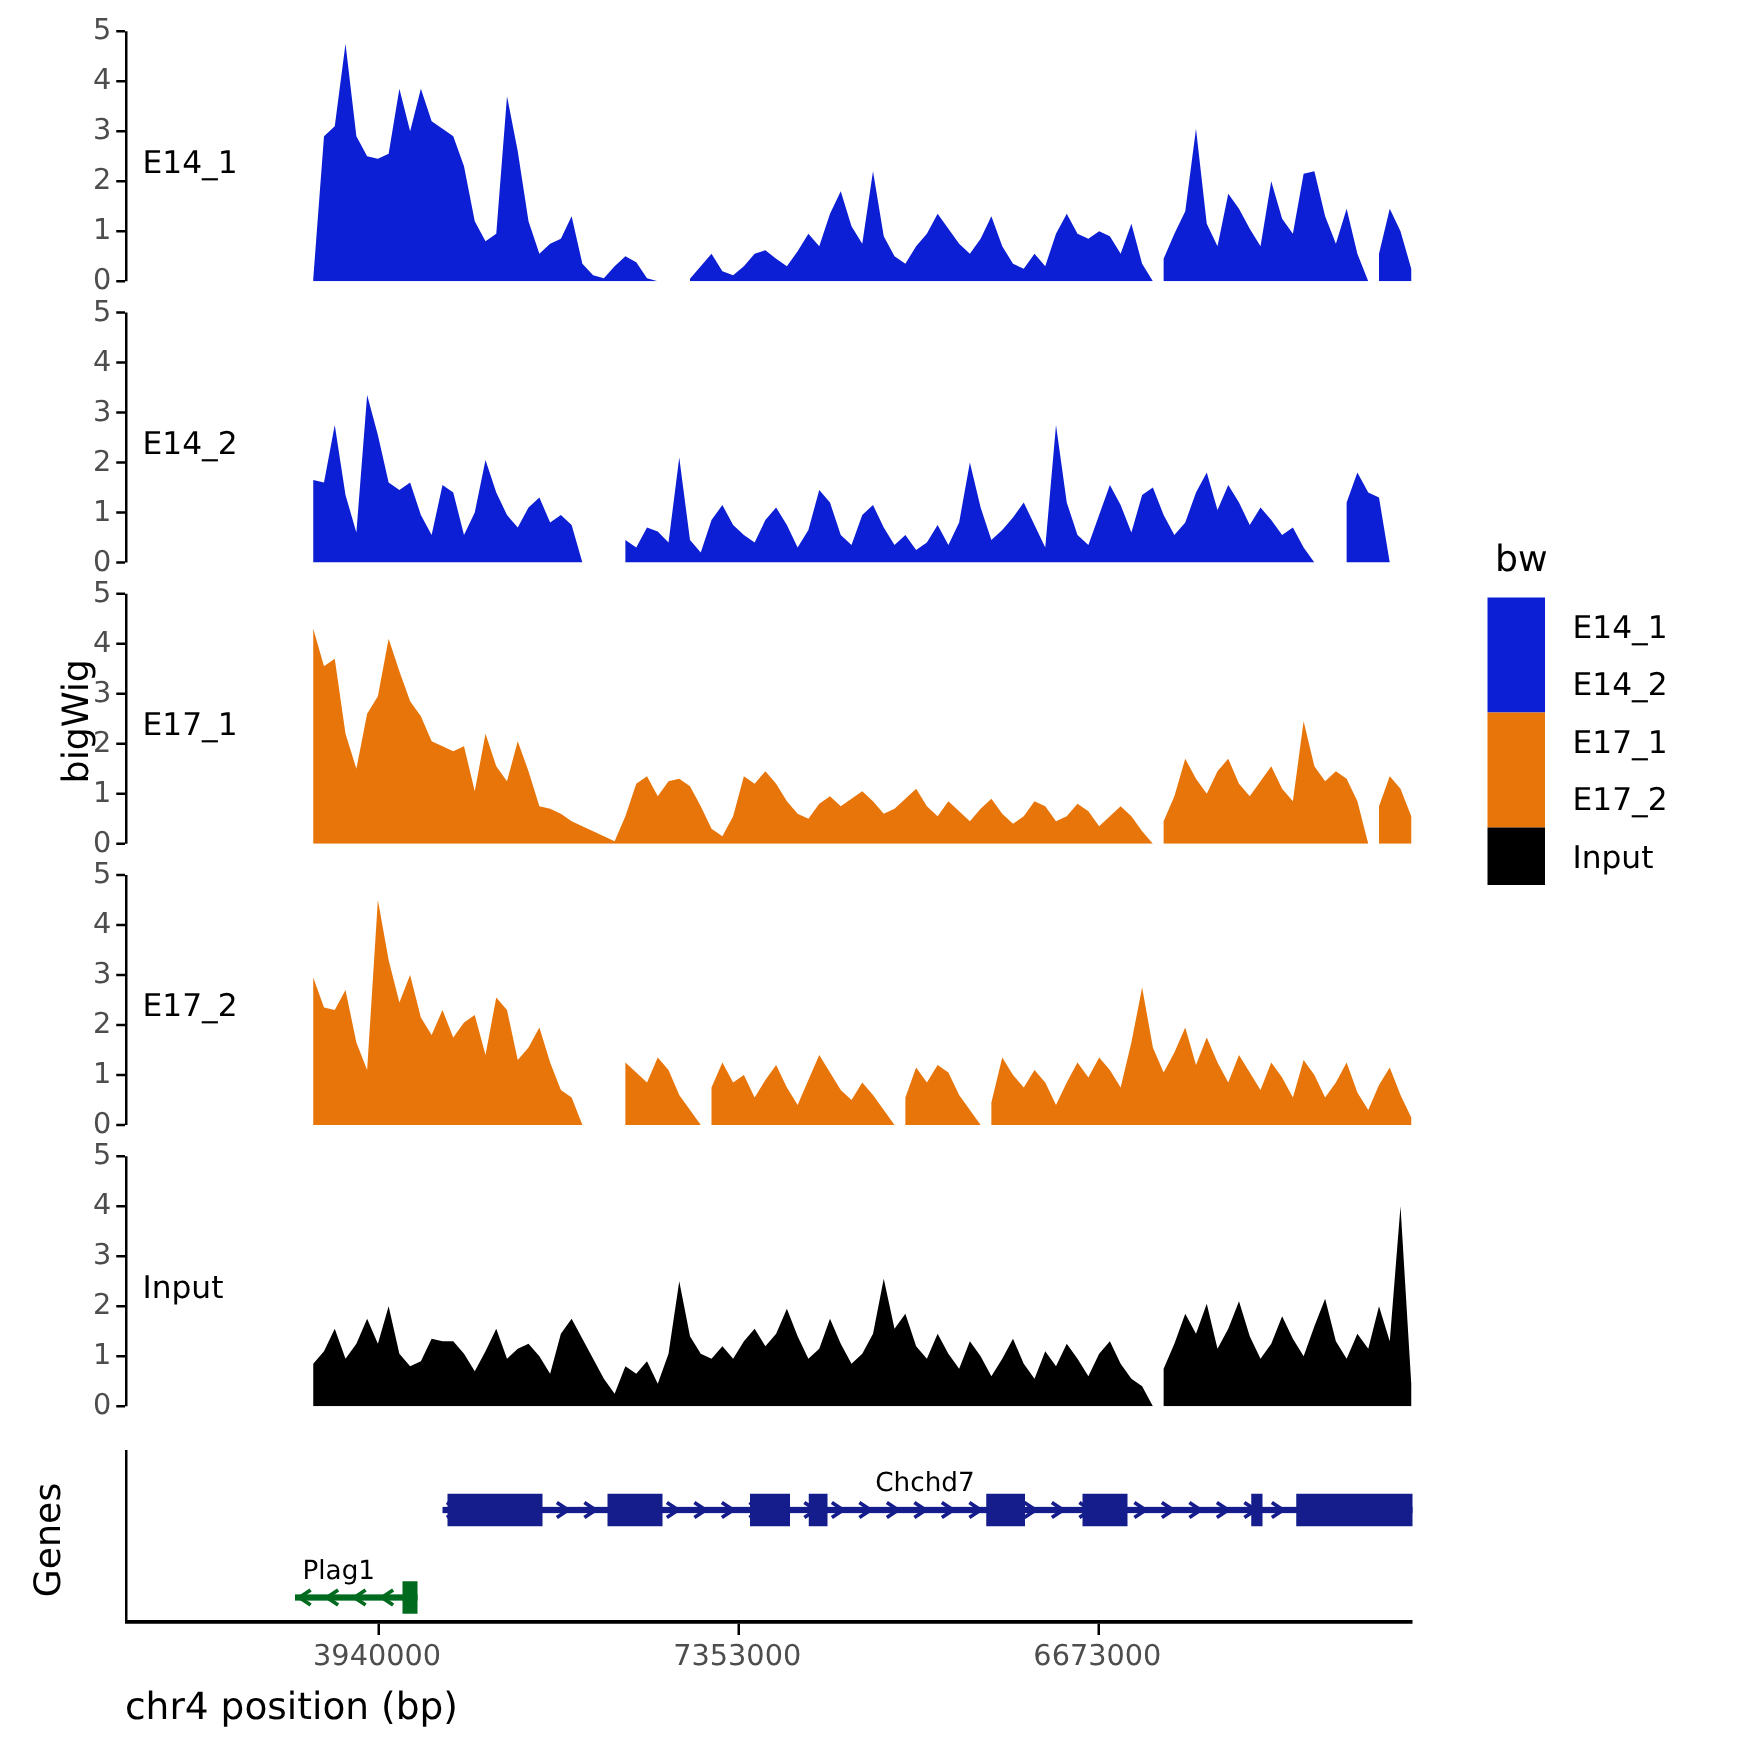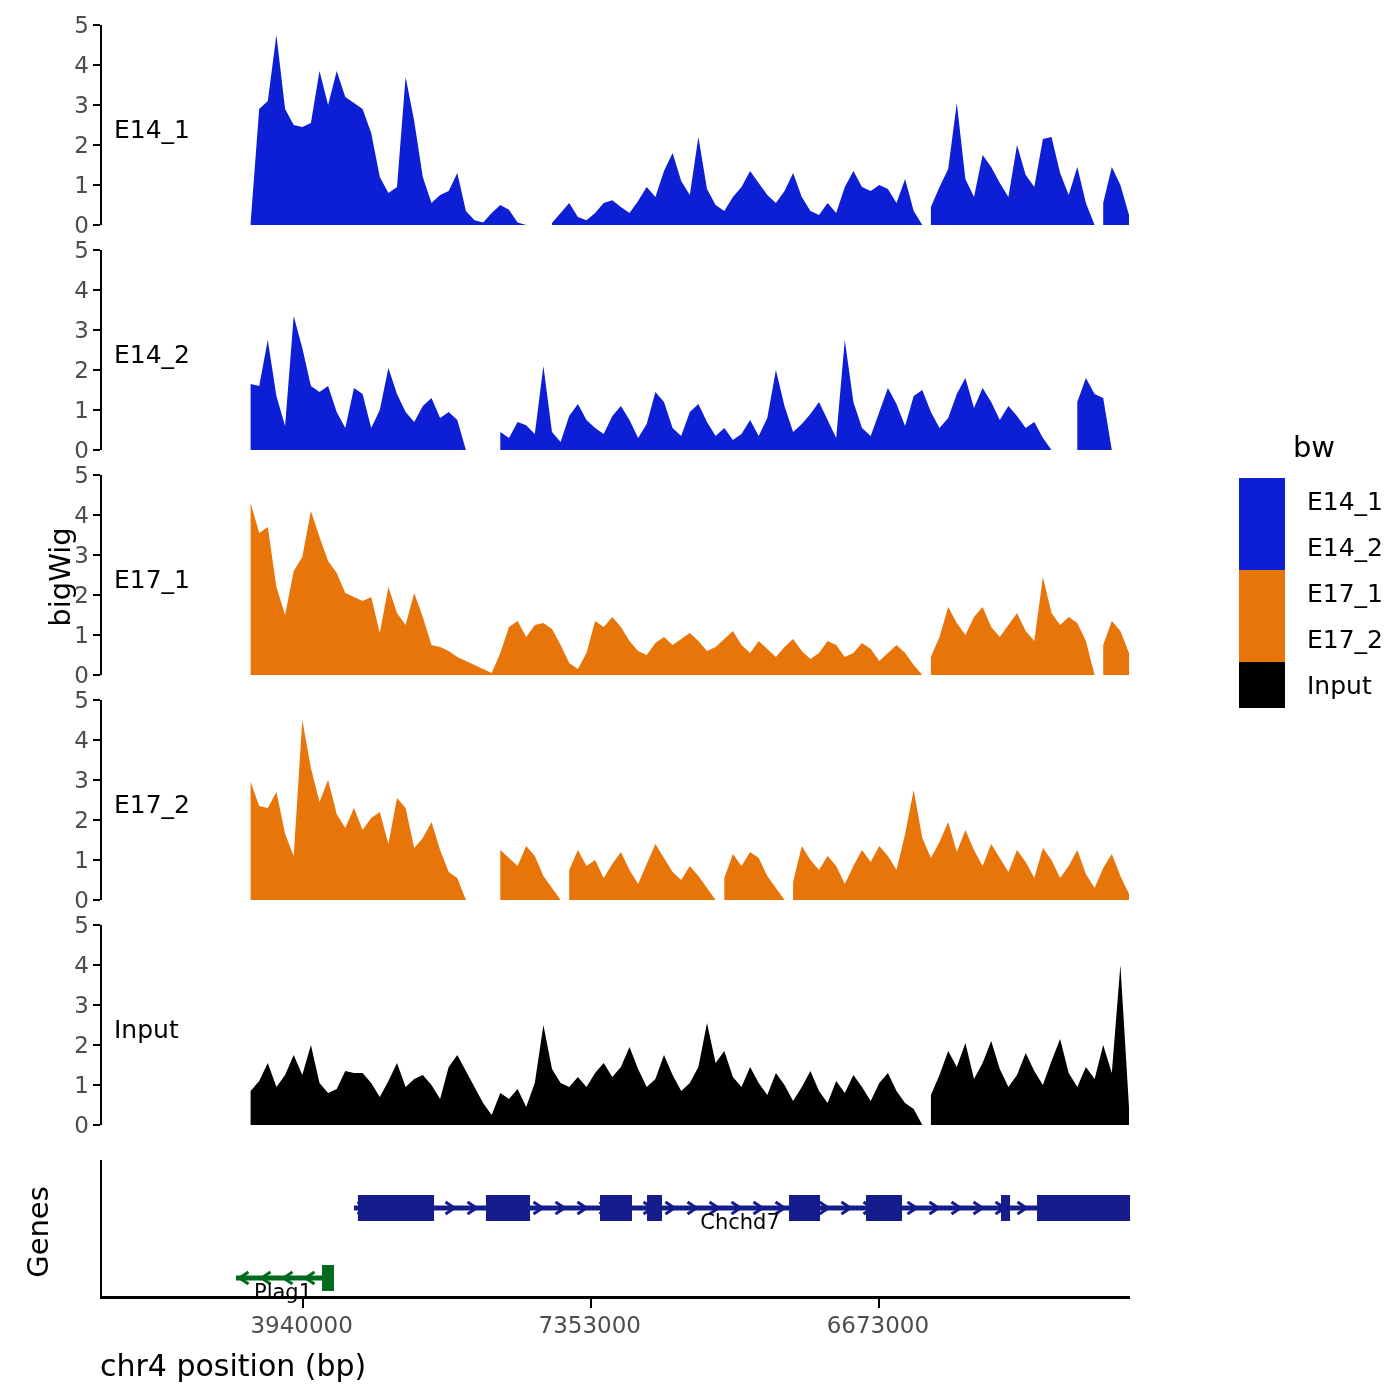--- a/index.html
+++ b/index.html
@@ -7,30 +7,30 @@
   #root{position:relative;width:1400px;height:1400px;overflow:hidden;}
   .axis-title{position:absolute;font-size:29px;color:#000;white-space:nowrap;}
   #bigwig-title{left:-40px;top:560px;width:200px;text-align:center;transform:rotate(-90deg);transform-origin:center center;}
   #genes-title{left:-52px;top:1215px;width:180px;text-align:center;transform:rotate(-90deg);transform-origin:center center;}
   .panel{position:absolute;left:100px;width:1030px;}
   .axis-line{position:absolute;left:0;top:0;width:2px;background:#000;}
   .tick{position:absolute;right:100%;width:7px;height:2px;background:#000;}
   .ticklabel{position:absolute;right:calc(100% + 11px);font-size:23px;color:#4d4d4d;line-height:1;transform:translateY(-50%);white-space:nowrap;}
   .panel-label{position:absolute;font-size:25px;color:#000;white-space:nowrap;}
   .track-svg{position:absolute;left:2px;top:0;display:block;}
-  .legend{position:absolute;left:1239px;top:430px;text-align:center;}
+  .legend{position:absolute;left:1190px;top:430px;}
   .legend-title{font-size:29px;color:#000;margin:0 0 14px 6px;}
   .legend-row{display:flex;align-items:center;height:46px;}
   .legend-key{width:46px;height:46px;flex:0 0 46px;}
   .legend-label{font-size:25px;color:#000;margin-left:22px;white-space:nowrap;}
   #xaxis-line{position:absolute;left:100px;top:1296px;width:1030px;height:3px;background:#000;}
   .xtick{position:absolute;top:1299px;width:2px;height:9px;background:#000;}
   .xticklabel{position:absolute;top:1312px;font-size:23px;color:#4d4d4d;transform:translateX(-50%);white-space:nowrap;}
   #xaxis-title{position:absolute;left:100px;top:1348px;width:1030px;font-size:30px;color:#000;}
-  .gene-label{position:absolute;font-size:21px;color:#000;white-space:nowrap;transform:translateX(-50%);margin-top:36px;}
+  .gene-label{position:absolute;font-size:21px;color:#000;white-space:nowrap;transform:translateX(-50%);}
 </style>
 </head>
 <body>
 
 <div id="root">
 
   <div class="axis-title" id="bigwig-title">bigWig</div>
   <div class="axis-title" id="genes-title">Genes</div>
 
   <div id="panels-container">
@@ -183,21 +183,21 @@
         <path d="M146.5,112 L137.5,118 L146.5,124" stroke="#006B1F" stroke-width="3" fill="none"></path>
         <path d="M168.5,112 L159.5,118 L168.5,124" stroke="#006B1F" stroke-width="3" fill="none"></path>
         <path d="M190.5,112 L181.5,118 L190.5,124" stroke="#006B1F" stroke-width="3" fill="none"></path>
         <path d="M212.5,112 L203.5,118 L212.5,124" stroke="#006B1F" stroke-width="3" fill="none"></path>
         <rect x="220" y="105" width="12" height="26" fill="#006B1F"></rect>
       </svg>
   </div>
 
   <div id="gene-labels">
       <div class="gene-label" style="left: 740px; top: 1174px;">Chchd7</div>
-      <div class="gene-label" style="left: 283px; top: 1244px;">Plag1</div>
+      <div class="gene-label" style="left: 271px; top: 1244px;">Plag1</div>
     </div>
 
   <div id="xaxis-line"></div>
   <div id="xticks">
       <div class="xtick" style="left: 301.678px;"></div>
       <div class="xticklabel" style="left: 301.678px;">3940000</div>
       <div class="xtick" style="left: 589.79px;"></div>
       <div class="xticklabel" style="left: 589.79px;">7353000</div>
       <div class="xtick" style="left: 877.902px;"></div>
       <div class="xticklabel" style="left: 877.902px;">6673000</div>

